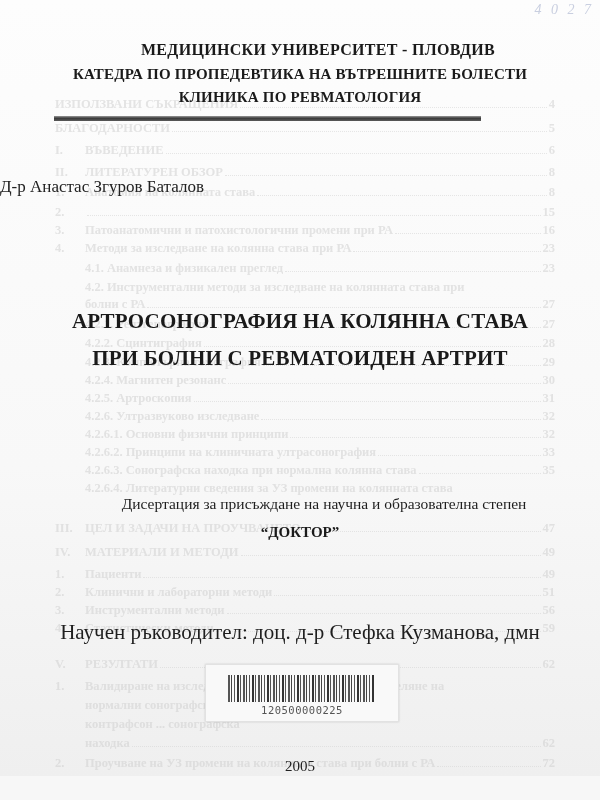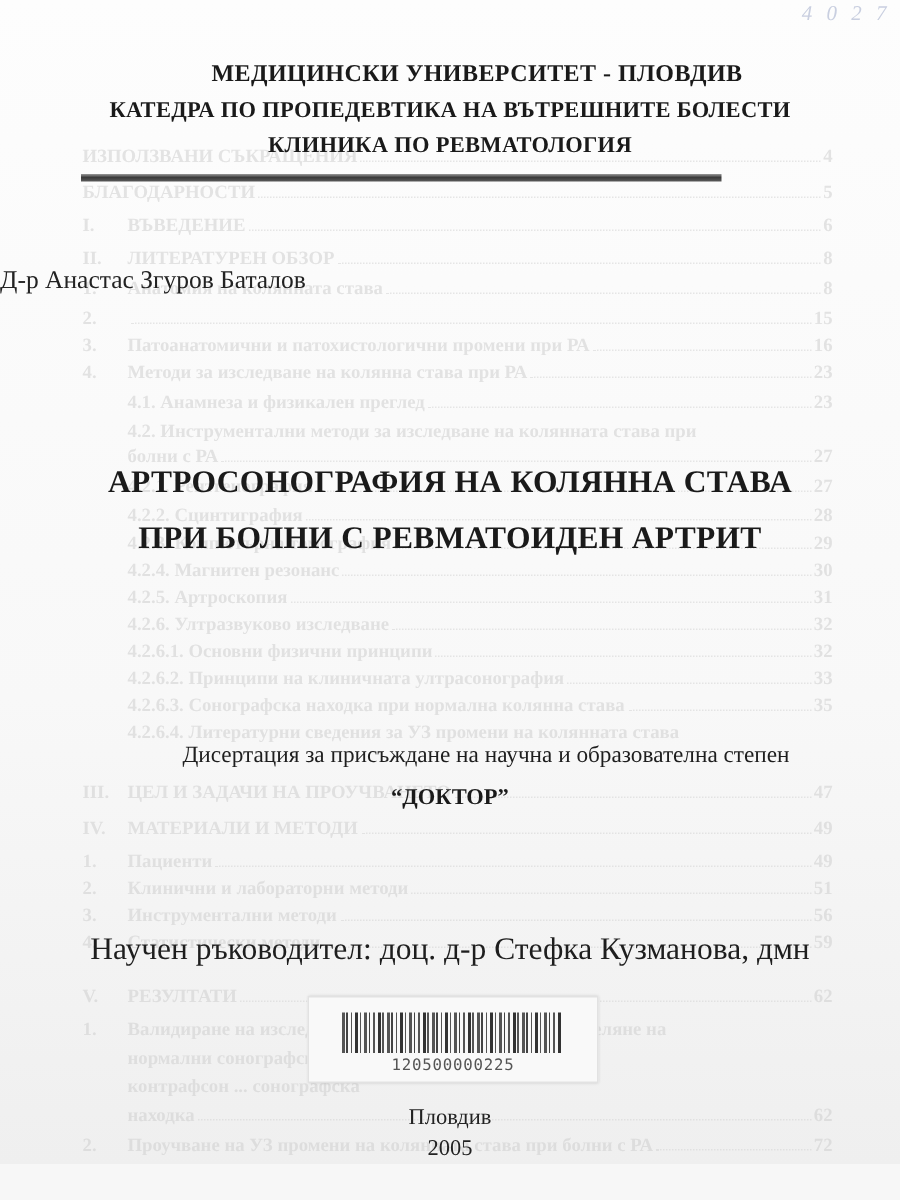--- a/index.html
+++ b/index.html
@@ -368,15 +368,14 @@
   <div class="diss">Дисертация за присъждане на научна и образователна степен</div>
   <div class="degree">“ДОКТОР”</div>
 
   <div class="supervisor">Научен ръководител: доц. д-р Стефка Кузманова, дмн</div>
 
   <div class="barcode-label">
     <div class="barcode-bars"></div>
     <div class="barcode-number">120500000225</div>
   </div>
 
-  <div class="city">Пловдив</div>
   <div class="year">2005</div>
 </div>
 
 </body></html>

